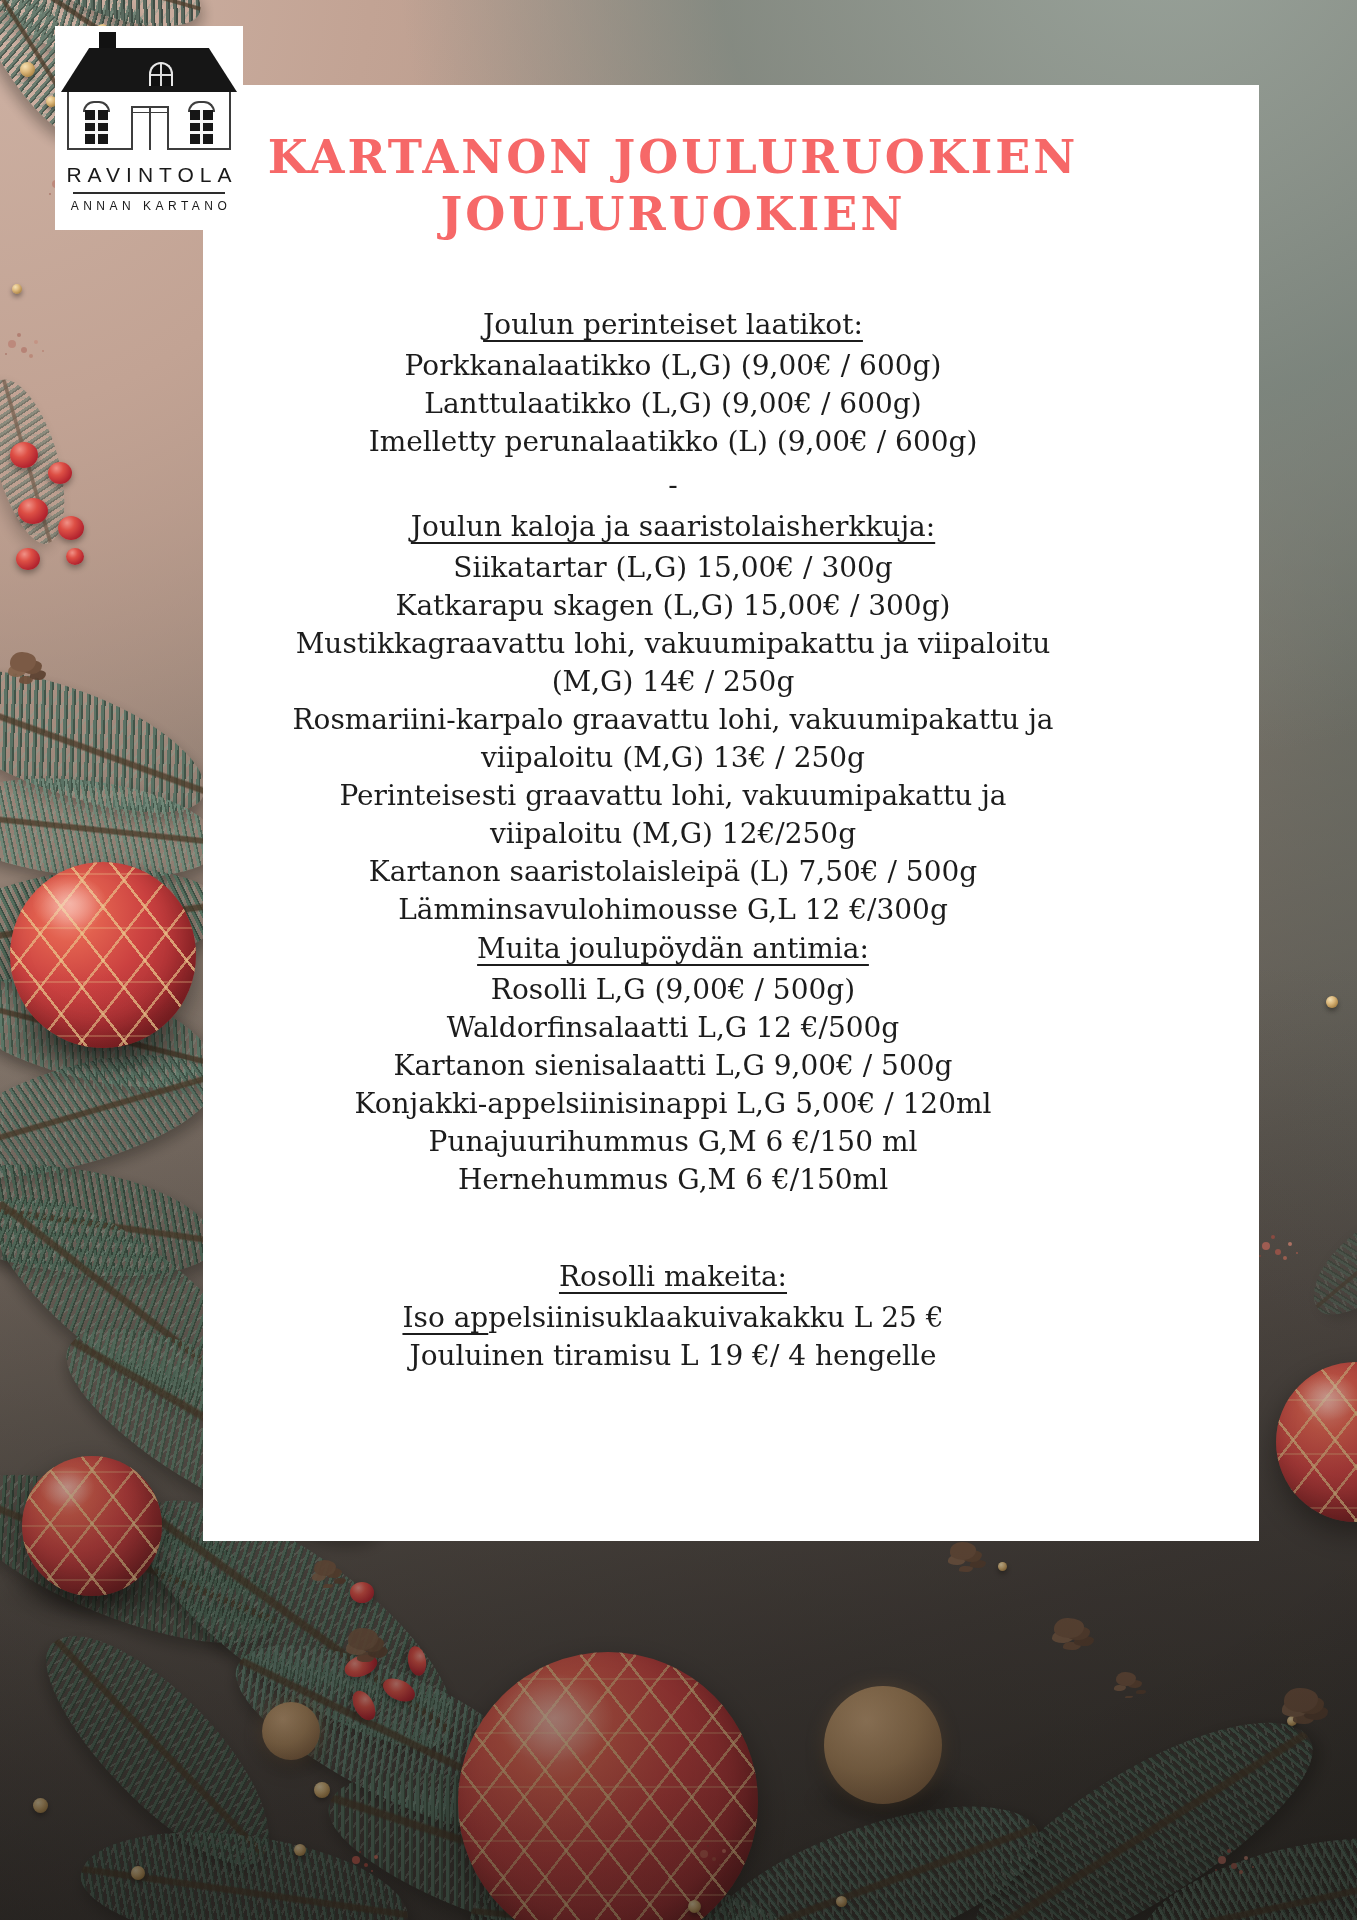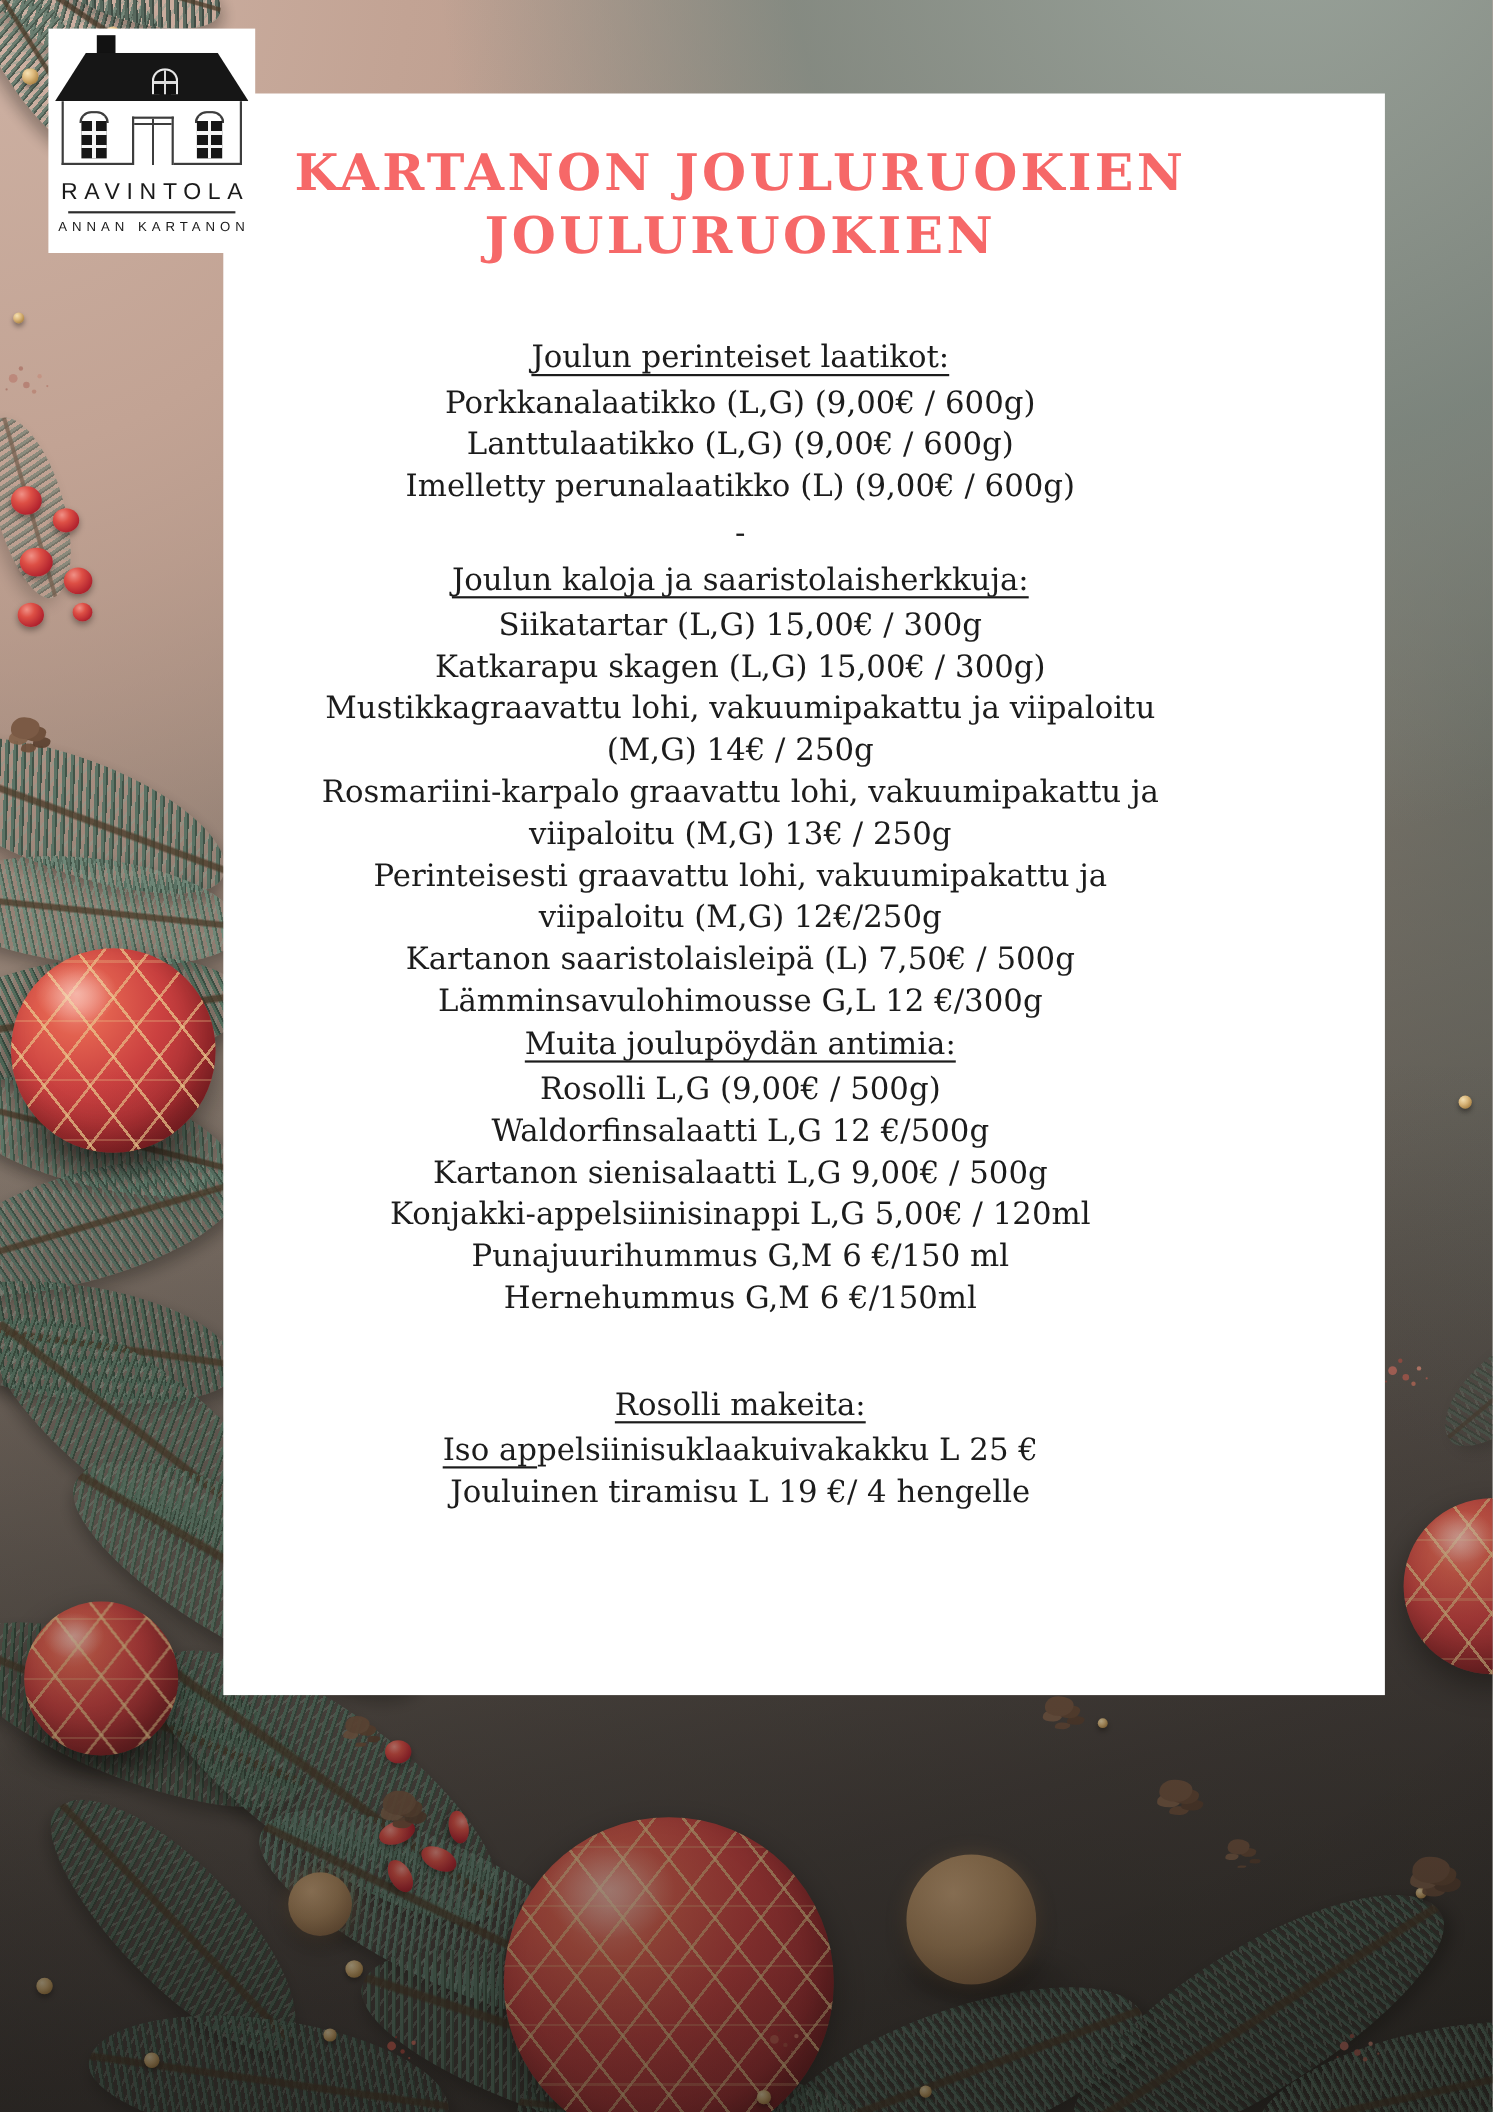--- a/index.html
+++ b/index.html
@@ -47,21 +47,21 @@
   .content{position:absolute;left:20px;top:0;width:900px;text-align:center;color:#1c1c1c;}
   .title{margin-top:44px;font-weight:bold;font-size:46px;line-height:57px;letter-spacing:3px;color:#f66868;}
   .menu{margin-top:62px;font-size:28px;line-height:38px;}
   .heading{font-size:28px;line-height:40px;text-decoration:underline;text-underline-offset:6px;text-decoration-thickness:2px;margin-bottom:2px;}
   .line{white-space:pre;}
   .dash-line{line-height:38px;margin:5px 0 3px 0;}
   .sec-c{}
   .sec-d{margin-top:58px;}
   .partial-u{text-decoration:underline;text-underline-offset:6px;text-decoration-thickness:2px;}
 
-  .logo{position:absolute;left:44px;top:26px;width:188px;height:204px;background:#fff;}
+  .logo{position:absolute;left:55px;top:26px;width:188px;height:204px;background:#fff;}
   .house{position:relative;width:176px;height:122px;margin:6px auto 0;}
   .house i{position:absolute;box-sizing:border-box;}
   .chimney{left:38px;top:0;width:17px;height:28px;background:#121212;}
   .roof{left:0;top:16px;width:176px;height:44px;background:#161616;clip-path:polygon(16% 0,84% 0,100% 100%,0 100%);}
   .roof-win{left:88px;top:30px;width:24px;height:24px;border:2px solid #e8e8e8;border-bottom:none;border-radius:12px 12px 0 0;background-color:#101010;
     background-image:linear-gradient(to right, rgba(0,0,0,0) 45%, #dcdcdc 45% 55%, rgba(0,0,0,0) 55%), linear-gradient(to bottom, rgba(0,0,0,0) 45%, #dcdcdc 45% 55%, rgba(0,0,0,0) 55%);}
   .wall{left:6px;top:60px;width:164px;height:58px;background:#fff;border:2px solid #3d3d3d;border-top:none;}
   .win{top:78px;width:23px;height:34px;background-color:#161616;
     background-image:linear-gradient(to right, rgba(0,0,0,0) 43%, #f5f5f5 43% 57%, rgba(0,0,0,0) 57%),
       linear-gradient(to bottom, rgba(0,0,0,0) 28%, #f5f5f5 28% 37%, rgba(0,0,0,0) 37% 63%, #f5f5f5 63% 72%, rgba(0,0,0,0) 72%);}
@@ -226,15 +226,15 @@
       <i class="roof-win"></i>
       <i class="wall"></i>
       <i class="win-arch wa-l"></i>
       <i class="win w-l"></i>
       <i class="win-arch wa-r"></i>
       <i class="win w-r"></i>
       <i class="door"></i>
     </div>
     <div class="brand1">RAVINTOLA</div>
     <div class="logo-rule"></div>
-    <div class="brand2">ANNAN KARTANON</div>
+    <div class="brand2">ANNAN KARTANO</div>
   </div>
 </div>
 
 </body></html>

